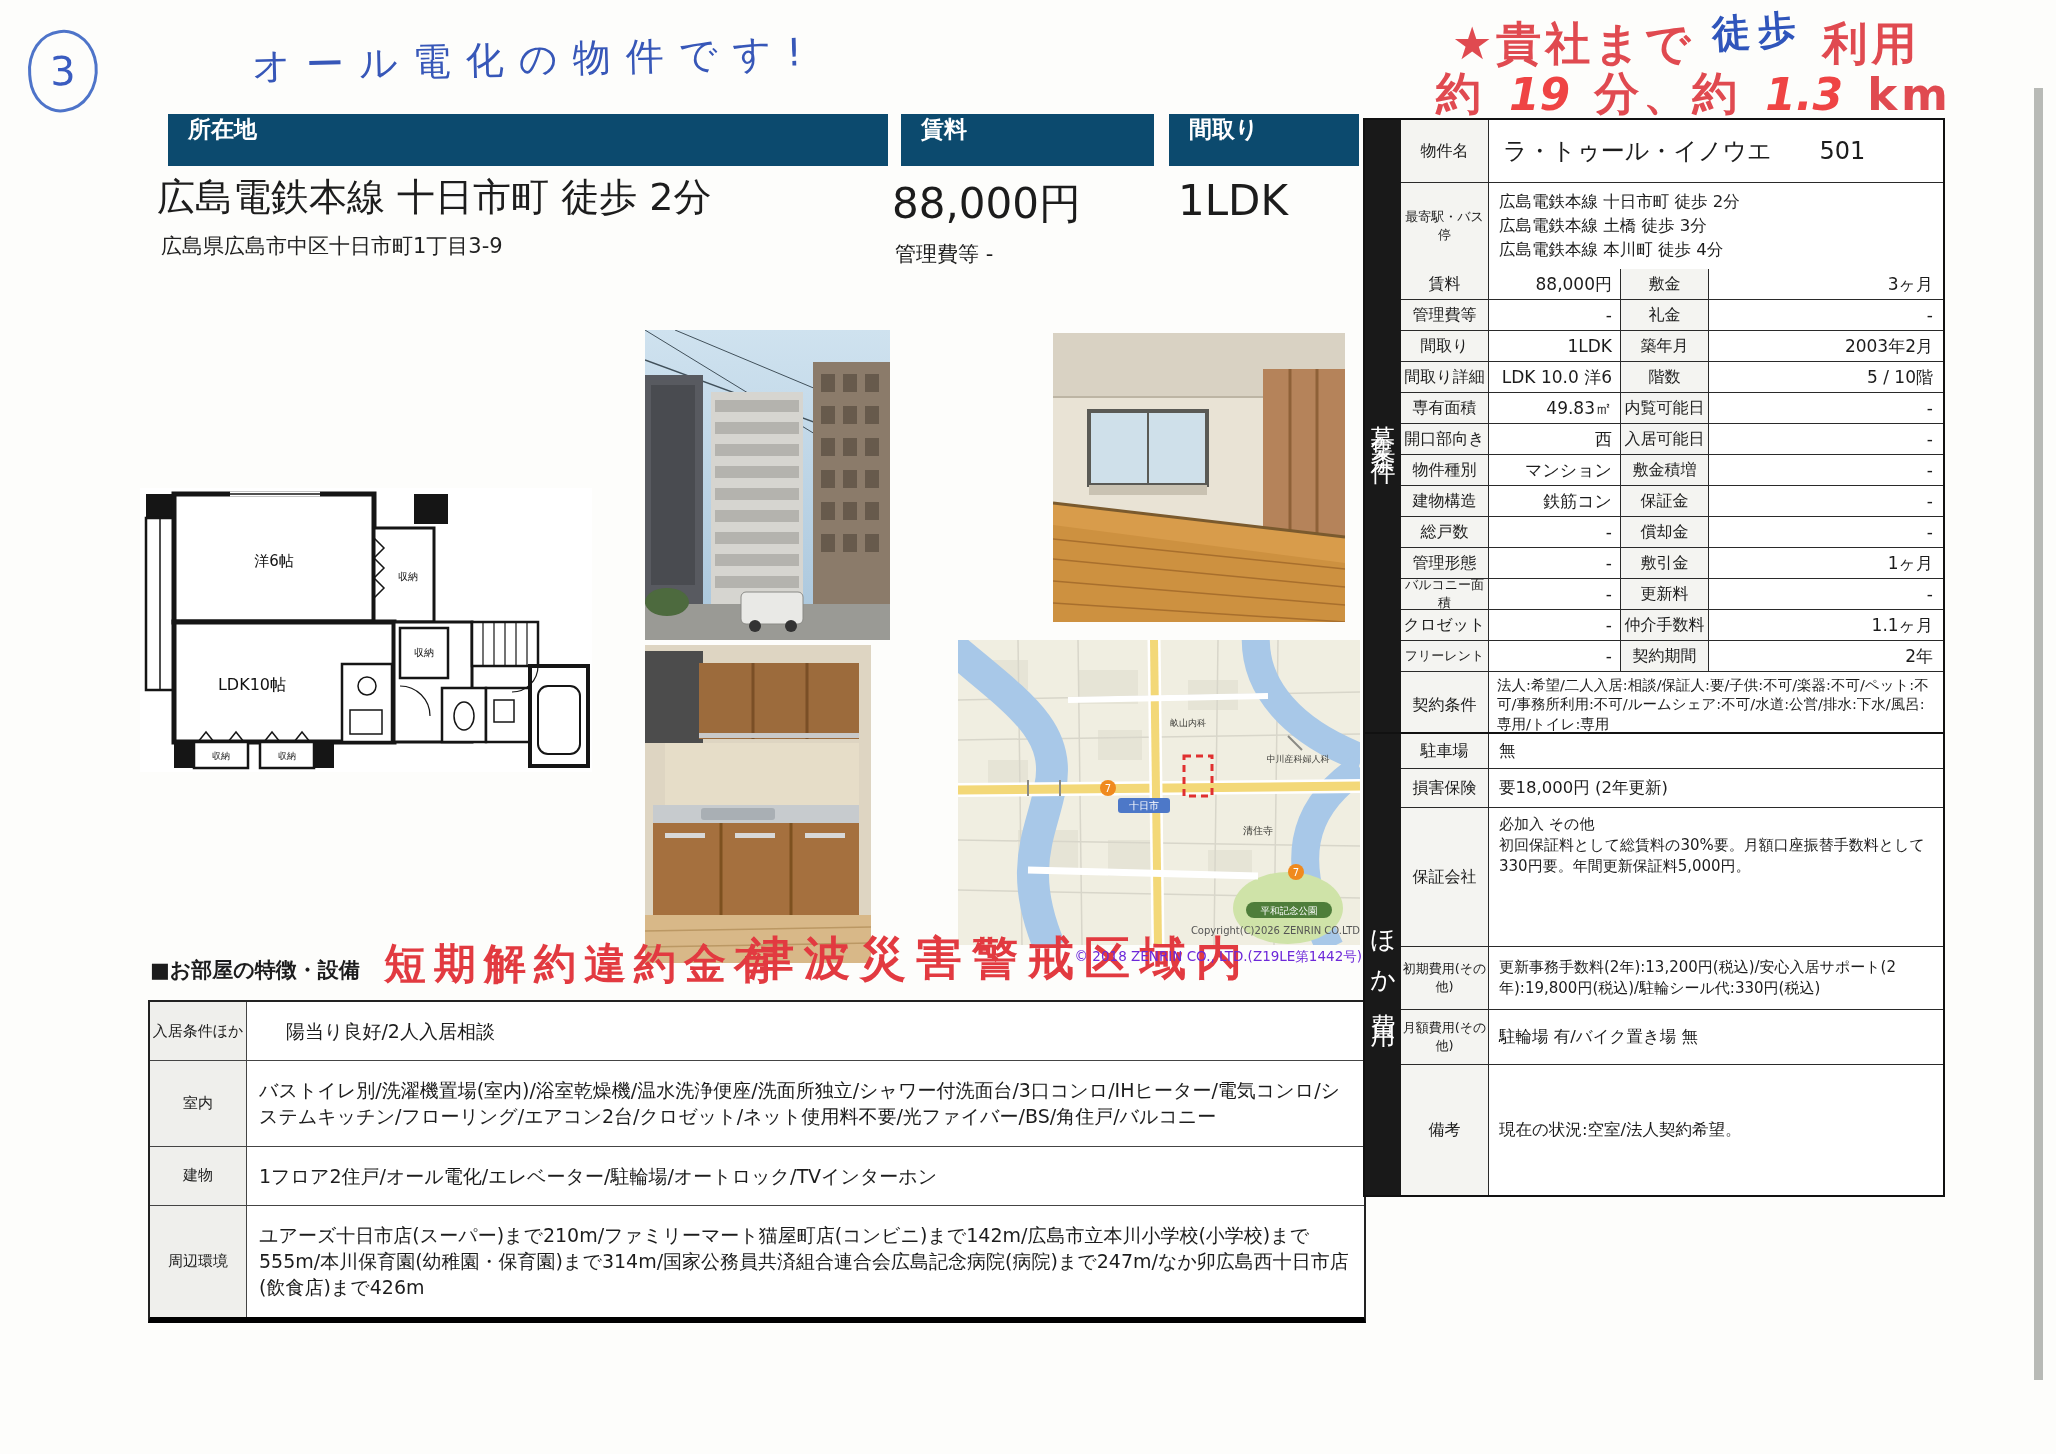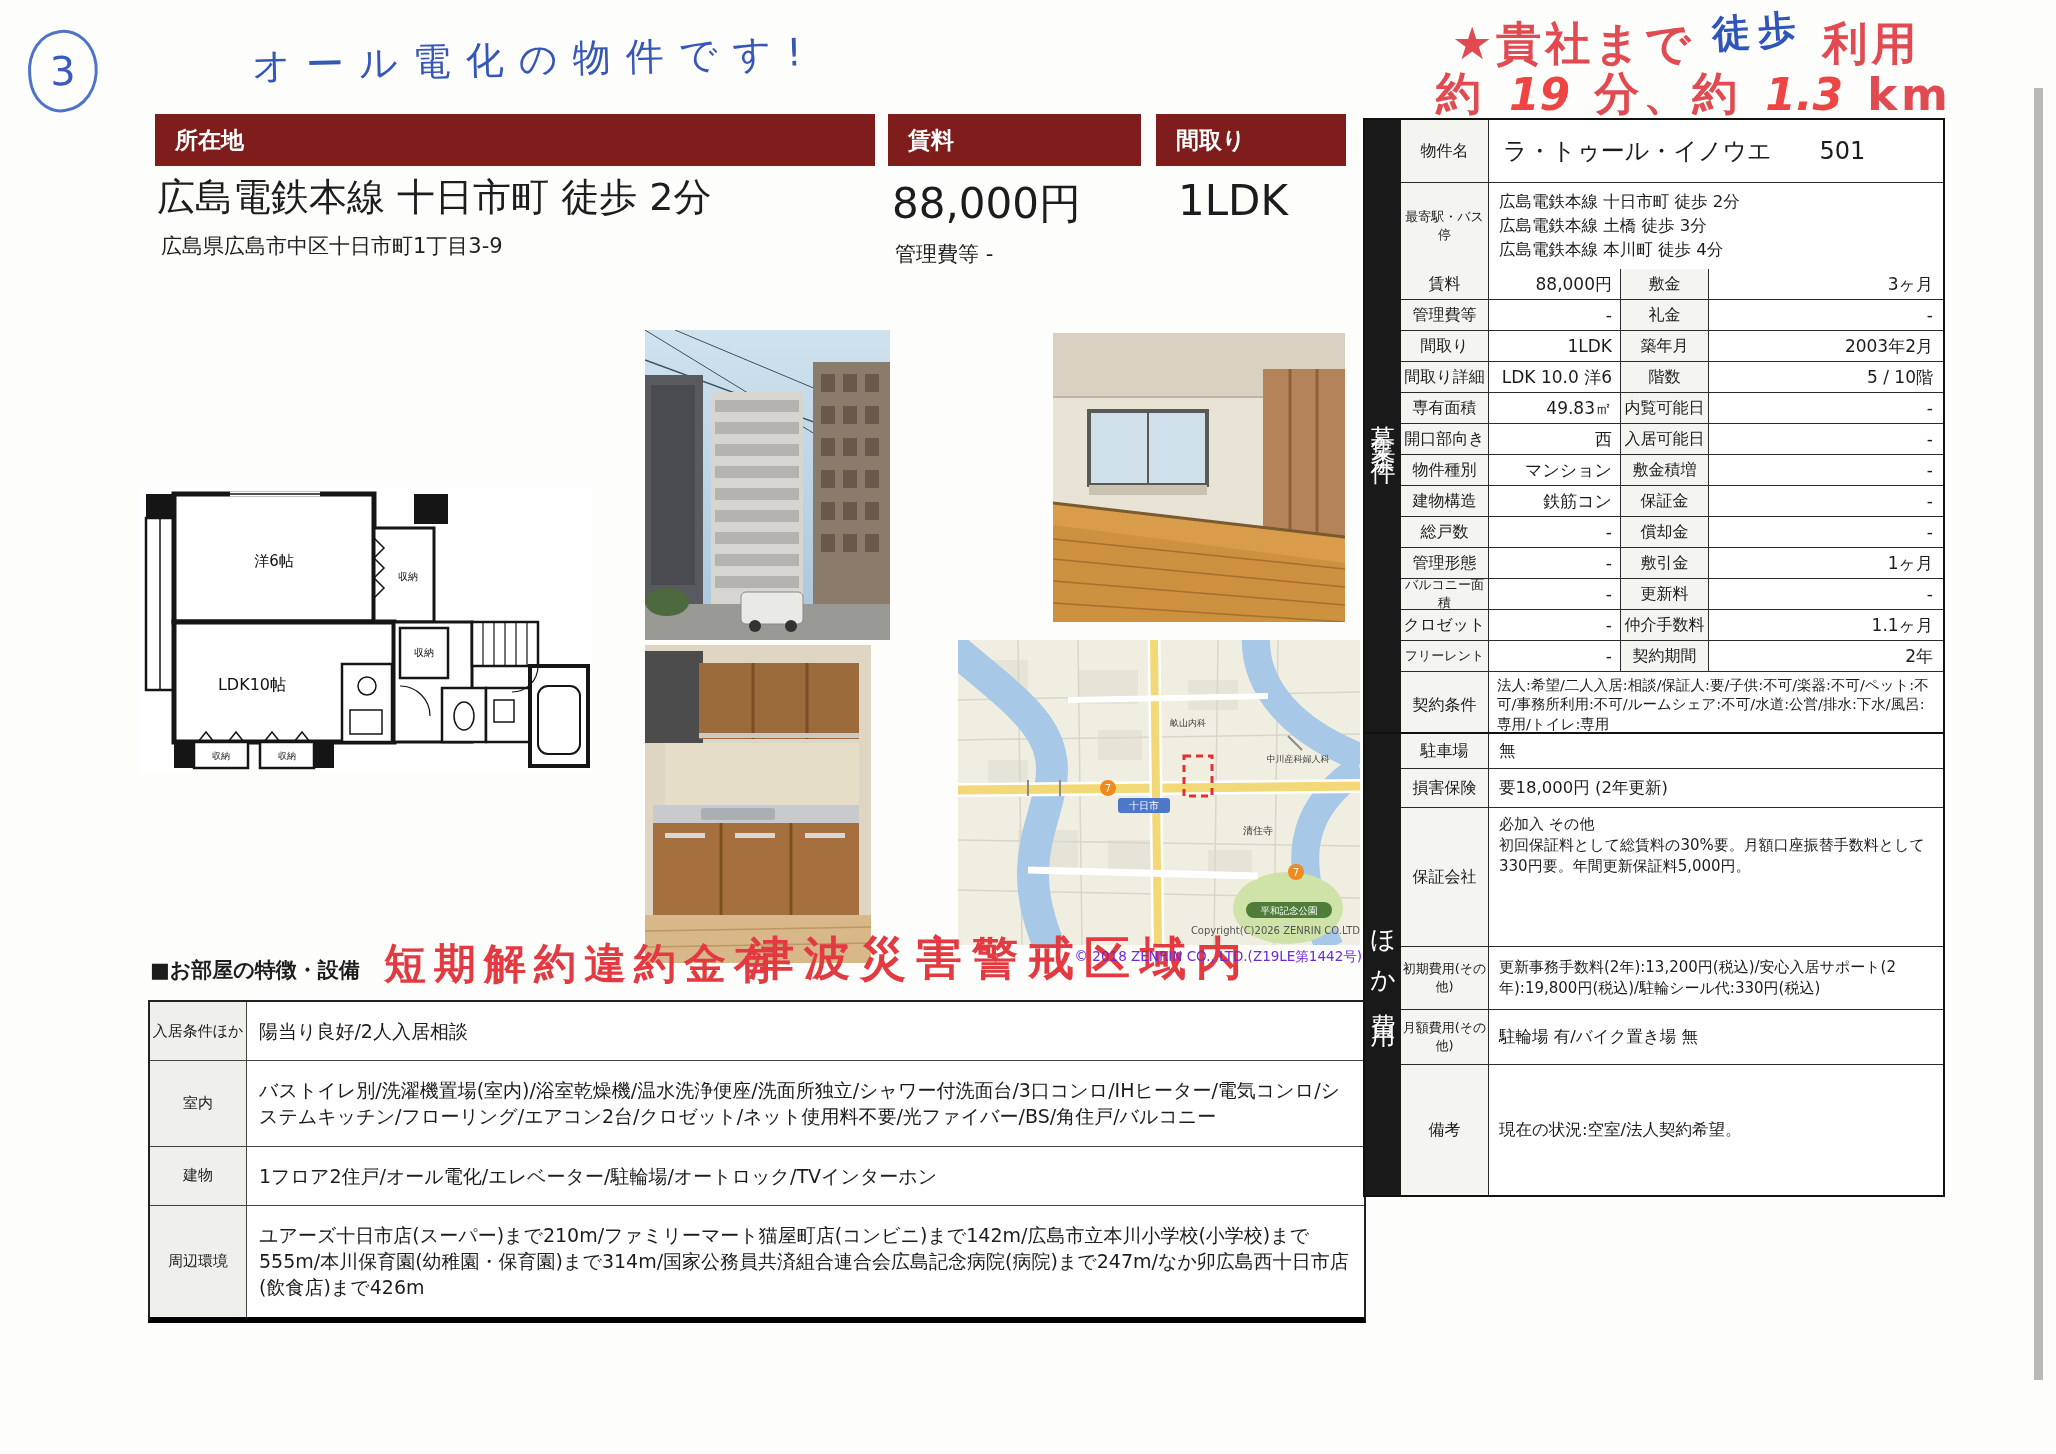--- a/index.html
+++ b/index.html
@@ -12,22 +12,22 @@
   .circle3 span{font-size:40px;color:#3a5cc0;transform:rotate(4deg);}
   .note-blue{position:absolute;left:252px;top:34px;font-size:38px;color:#3757b8;letter-spacing:15px;
              transform:rotate(-1.4deg);font-weight:500;white-space:nowrap;}
   .hw1{position:absolute;left:1452px;top:14px;display:flex;align-items:flex-start;gap:18px;white-space:nowrap;}
   .hw2{position:absolute;left:1436px;top:64px;display:flex;align-items:center;gap:24px;white-space:nowrap;}
   .hwred{font-size:45px;color:#e04a50;font-weight:700;letter-spacing:4px;}
   .hwblue{font-size:38px;color:#2f55bb;font-weight:600;letter-spacing:8px;transform:translateY(-8px) rotate(-4deg);}
   .hwblue2{font-size:44px;color:#ef4444;font-weight:600;font-style:italic;}
 
   
-  .gbar{position:absolute;height:52px;background:#7f1d1d;color:#fff;font-size:23px;font-weight:bold;
-        display:flex;align-items:center;padding-left:20px;box-sizing:border-box;}
+  .gbar{position:absolute;height:52px;background:#0c4a6e;color:#fff;font-size:23px;font-weight:bold;
+        display:flex;align-items:flex-start;padding-left:20px;box-sizing:border-box;margin-left:13px;}
   #bar-loc{left:155px;top:114px;width:720px;}
   #bar-rent{left:888px;top:114px;width:253px;}
   #bar-plan{left:1156px;top:114px;width:190px;}
   .bigtitle{position:absolute;left:157px;top:172px;font-size:38px;font-weight:500;color:#1d1d1d;white-space:nowrap;}
   .addr{position:absolute;left:161px;top:232px;font-size:21px;color:#222;}
   .rentv{position:absolute;left:892px;top:176px;font-size:42px;font-weight:500;}
   .mgmt{position:absolute;left:895px;top:240px;font-size:21px;}
   .planv{position:absolute;left:1178px;top:176px;font-size:42px;font-weight:500;}
 
   
@@ -318,21 +318,21 @@
     <rect x="288" y="262" width="86" height="16" rx="8" fill="#4e7d3a"></rect>
     <text x="331" y="274" font-size="9.5" text-anchor="middle" fill="#fff">平和記念公園</text>
   </svg>
   <div id="map-attr-sm">Copyright(C)2026 ZENRIN CO.LTD</div>
   <div id="map-attr">© 2018 ZENRIN CO., LTD.(Z19LE第1442号)</div>
 
   <div class="stamp" id="stamp1">短期解約違約金有</div>
   <div class="stamp" id="stamp2">津波災害警戒区域内</div>
   <div class="feat-head">■お部屋の特徴・設備</div>
   <div id="features">
-      <div class="frow" style="min-height: 46px;">
+      <div class="frow" style="min-height: 46px; gap: 27px;">
         <div class="flbl">入居条件ほか</div>
         <div class="fval">陽当り良好/2人入居相談</div>
       </div>
       <div class="frow" style="min-height: 74px;">
         <div class="flbl">室内</div>
         <div class="fval">バストイレ別/洗濯機置場(室内)/浴室乾燥機/温水洗浄便座/洗面所独立/シャワー付洗面台/3口コンロ/IHヒーター/電気コンロ/システムキッチン/フローリング/エアコン2台/クロゼット/ネット使用料不要/光ファイバー/BS/角住戸/バルコニー</div>
       </div>
       <div class="frow" style="min-height: 46px;">
         <div class="flbl">建物</div>
         <div class="fval">1フロア2住戸/オール電化/エレベーター/駐輪場/オートロック/TVインターホン</div>

